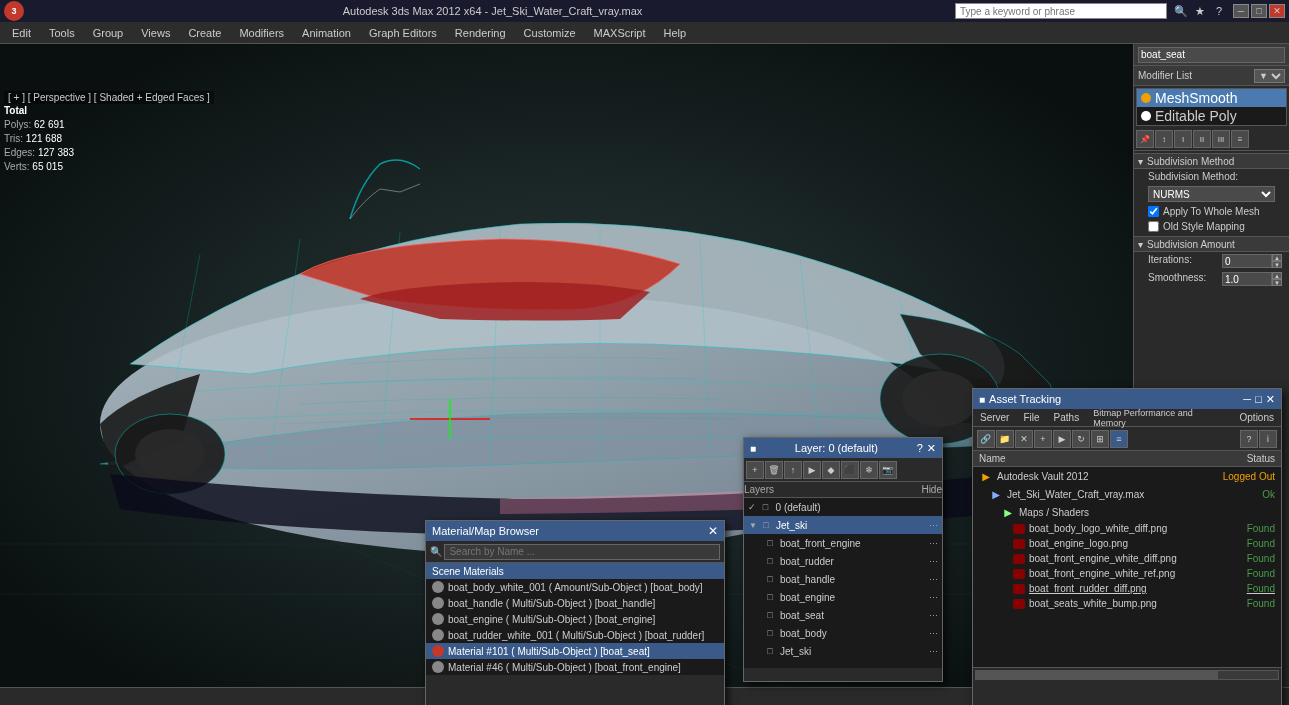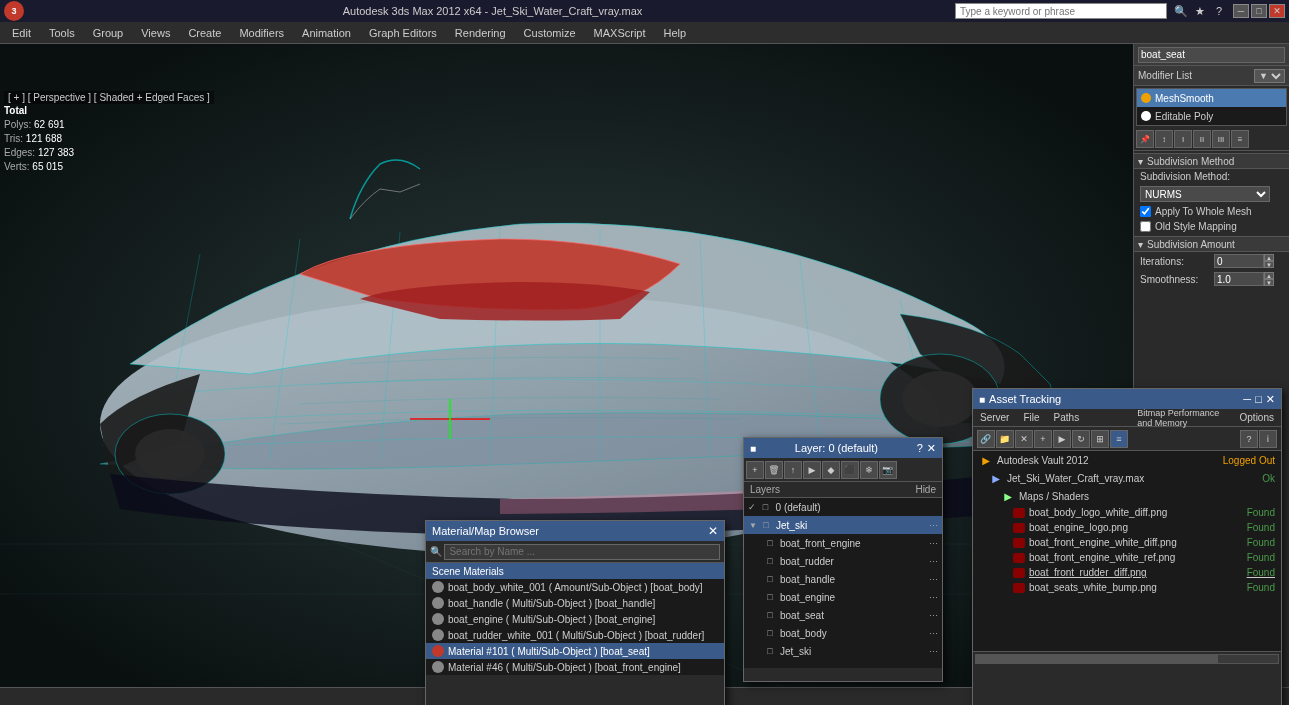--- a/index.html
+++ b/index.html
@@ -37,34 +37,34 @@
     
     #obj-name-bar { height: 22px; background: #3a3a3a; border-bottom: 1px solid #555; display: flex; align-items: center; padding: 0 4px; }
     #obj-name-bar input { background: #4a4a4a; border: 1px solid #666; color: #fff; font-size: 10px; width: 100%; height: 16px; padding: 0 2px; }
 
     
     #modifier-header { height: 20px; background: #3a3a3a; display: flex; align-items: center; justify-content: space-between; padding: 0 4px; border-bottom: 1px solid #555; }
     #modifier-header span { font-size: 10px; color: #ccc; }
     #modifier-header select { background: #555; border: 1px solid #777; color: #ccc; font-size: 9px; height: 14px; }
 
     #modifier-stack { background: #1a1a1a; border: 1px solid #555; margin: 2px; }
-    .mod-item { height: 18px; display: flex; align-items: center; padding: 0 4px; gap: 4px; font-size: 10px; cursor: pointer; }
+    .mod-item { height: 18px; display: flex; align-items: center; padding: 0 4px; gap: 4px; font-size: 14px; cursor: pointer; }
     .mod-item.selected { background: #4a7aaf; color: white; }
     .mod-item .mod-dot { width: 10px; height: 10px; background: #f0a000; border-radius: 50%; flex-shrink: 0; }
     .mod-item .mod-dot.white { background: white; }
 
     
     #rp-toolbar { display: flex; flex-wrap: wrap; padding: 2px; gap: 1px; border-bottom: 1px solid #555; }
     .rp-btn { width: 18px; height: 18px; background: #4a4a4a; border: 1px solid #666; display: flex; align-items: center; justify-content: center; font-size: 8px; cursor: pointer; color: #ccc; }
 
     
     .prop-section { margin: 2px 0; }
     .prop-section-header { background: #3a3a3a; height: 16px; display: flex; align-items: center; padding: 0 4px; font-size: 10px; color: #ccc; border-top: 1px solid #555; border-bottom: 1px solid #555; }
     .prop-section-header .arrow { margin-right: 4px; }
-    .prop-row { display: flex; align-items: center; padding: 2px 6px; gap: 4px; font-size: 10px; }
+    .prop-row { display: flex; align-items: flex-start; padding: 2px 14px; gap: 4px; font-size: 10px; }
     .prop-row label { color: #ccc; min-width: 70px; }
     .prop-row input[type="text"] { width: 50px; background: #4a4a4a; border: 1px solid #666; color: #fff; height: 14px; padding: 0 2px; font-size: 10px; }
     .prop-row input[type="checkbox"] { width: 11px; height: 11px; }
     .prop-spinner { display: flex; align-items: center; }
     .prop-spinner input { width: 40px; background: #4a4a4a; border: 1px solid #666; color: #fff; height: 14px; padding: 0 2px; font-size: 10px; }
     .prop-spinner .spin-btns { display: flex; flex-direction: column; }
     .prop-spinner .spin-btns button { width: 10px; height: 7px; background: #555; border: 1px solid #777; font-size: 6px; cursor: pointer; display: flex; align-items: center; justify-content: center; color: #ccc; padding: 0; line-height: 1; }
     select.nurms-select { background: #4a4a4a; border: 1px solid #666; color: #fff; font-size: 10px; width: 130px; height: 16px; }
 
     
@@ -79,21 +79,21 @@
     .mat-item { height: 16px; display: flex; align-items: center; padding: 0 6px; font-size: 10px; cursor: pointer; white-space: nowrap; overflow: hidden; }
     .mat-item.selected { background: #3a5a8a; color: white; }
     .mat-item .mat-icon { width: 12px; height: 12px; background: #888; margin-right: 4px; flex-shrink: 0; border-radius: 50%; }
     .mat-item .mat-icon.red { background: #c0392b; }
 
     
     #layer-dialog { position: absolute; left: 743px; top: 437px; width: 200px; height: 245px; background: #2a2a2a; border: 1px solid #666; box-shadow: 3px 3px 8px rgba(0,0,0,0.7); z-index: 100; }
     #layer-dialog .dialog-title { height: 20px; background: #3a5a8a; display: flex; align-items: center; justify-content: space-between; padding: 0 6px; font-size: 11px; color: white; }
     #layer-dialog .layer-toolbar { height: 24px; display: flex; align-items: center; padding: 2px; gap: 1px; border-bottom: 1px solid #555; }
     .layer-btn { width: 18px; height: 18px; background: #4a4a4a; border: 1px solid #666; display: flex; align-items: center; justify-content: center; font-size: 9px; cursor: pointer; color: #ccc; }
-    #layer-dialog .layer-header { display: flex; align-items: center; justify-content: space-between; padding: 2px 6px; border-bottom: 1px solid #555; font-size: 10px; color: #aaa; }
+    #layer-dialog .layer-header { display: flex; align-items: center; justify-content: space-between; padding: 2px 0; border-bottom: 1px solid #555; font-size: 10px; color: #aaa; }
     #layer-dialog .layer-list { background: #1a1a1a; overflow-y: auto; height: 170px; }
     .layer-item { height: 18px; display: flex; align-items: center; padding: 0 4px; font-size: 10px; cursor: pointer; }
     .layer-item.selected { background: #3a5a8a; color: white; }
     .layer-item .layer-icon { width: 12px; height: 12px; margin-right: 4px; display: flex; align-items: center; justify-content: center; color: #aaa; font-size: 9px; }
     .layer-item .layer-check { margin-right: 4px; color: #aaa; font-size: 9px; }
     .layer-expand { width: 10px; height: 10px; margin-right: 2px; display: flex; align-items: center; justify-content: center; font-size: 8px; color: #aaa; }
 
     
     #asset-dialog { position: absolute; left: 972px; top: 388px; width: 310px; height: 320px; background: #2a2a2a; border: 1px solid #666; box-shadow: 3px 3px 8px rgba(0,0,0,0.7); z-index: 100; }
     #asset-dialog .dialog-title { height: 20px; background: #3a5a8a; display: flex; align-items: center; justify-content: space-between; padding: 0 6px; font-size: 11px; color: white; }
@@ -460,39 +460,43 @@
     <div style="display:flex;gap:4px;">
       <span style="cursor:pointer;">─</span>
       <span style="cursor:pointer;">□</span>
       <span style="cursor:pointer;">✕</span>
     </div>
   </div>
   <div class="dialog-menubar">
     <span class="dialog-menu-item">Server</span>
     <span class="dialog-menu-item">File</span>
     <span class="dialog-menu-item">Paths</span>
-    <span class="dialog-menu-item" style="font-size:9px;margin-left:44px;">Bitmap Performance and Memory</span>
+    <span class="dialog-menu-item" style="font-size:9px;">Bitmap Performance and Memory</span>
     <span class="dialog-menu-item">Options</span>
   </div>
   <div class="asset-toolbar">
     <div style="display:flex;gap:1px;">
       <div class="asset-btn">🔗</div>
       <div class="asset-btn">📁</div>
       <div class="asset-btn">✕</div>
       <div class="asset-btn">+</div>
       <div class="asset-btn">▶</div>
       <div class="asset-btn">↻</div>
       <div class="asset-btn">⊞</div>
       <div class="asset-btn active">≡</div>
     </div>
     <div style="display:flex;gap:1px;">
       <div class="asset-btn">?</div>
       <div class="asset-btn">ℹ</div>
     </div>
   </div>
+  <div class="asset-header">
+    <span class="col-name">Name</span>
+    <span class="col-status">Status</span>
+  </div>
   <div class="asset-list">
 
     <div class="asset-item">
       <div class="asset-icon" style="color:#f0a000;">▶</div>
       <span class="asset-name">Autodesk Vault 2012</span>
       <span class="asset-status loggedout">Logged Out</span>
     </div>
 
     <div class="asset-item" style="padding-left:16px;">
       <div class="asset-icon" style="color:#88aaff;">▶</div>

